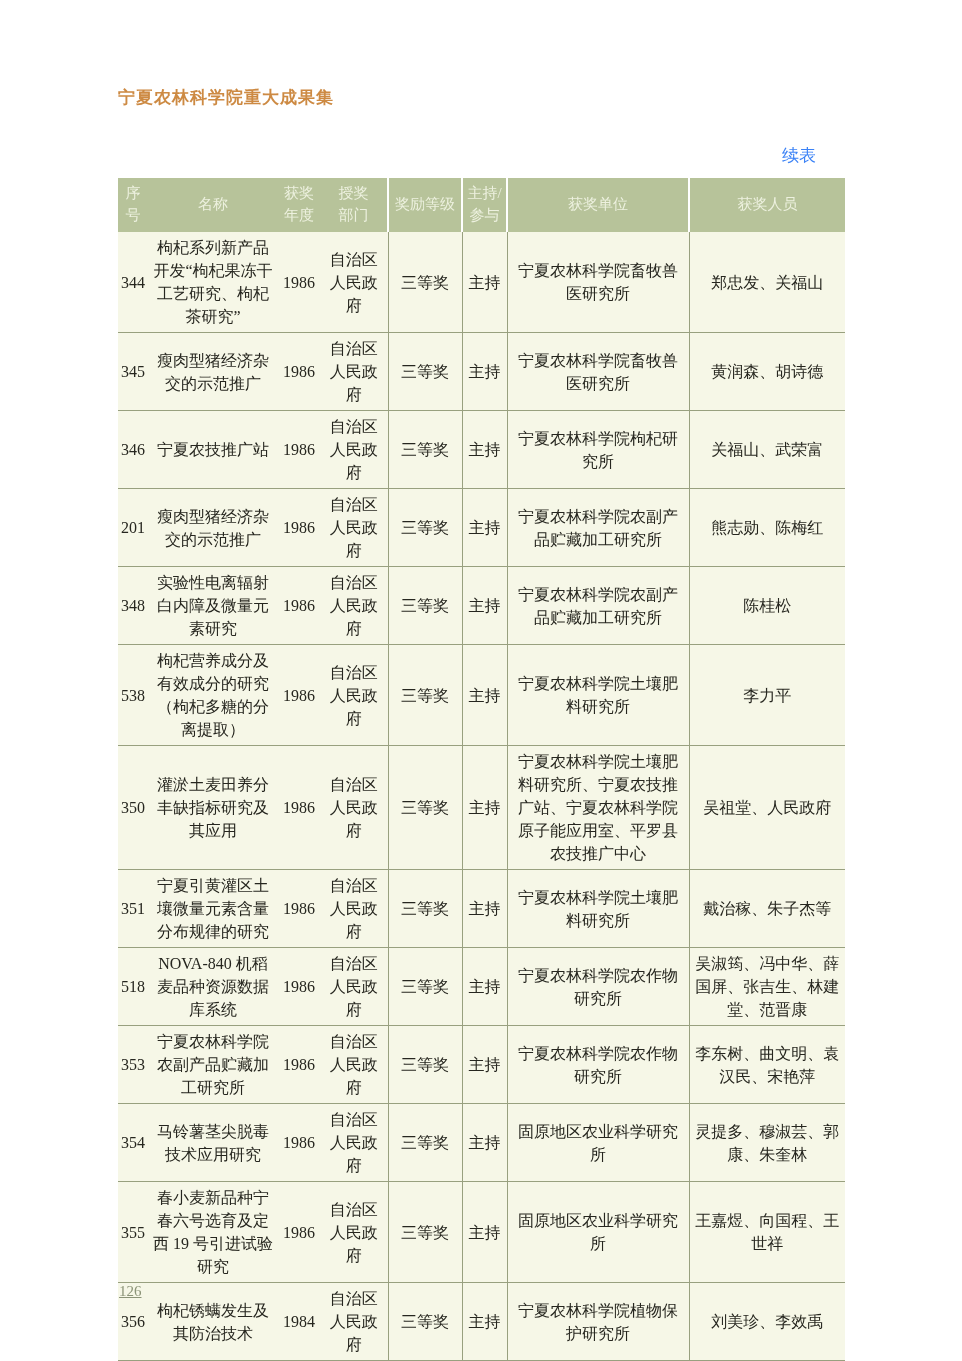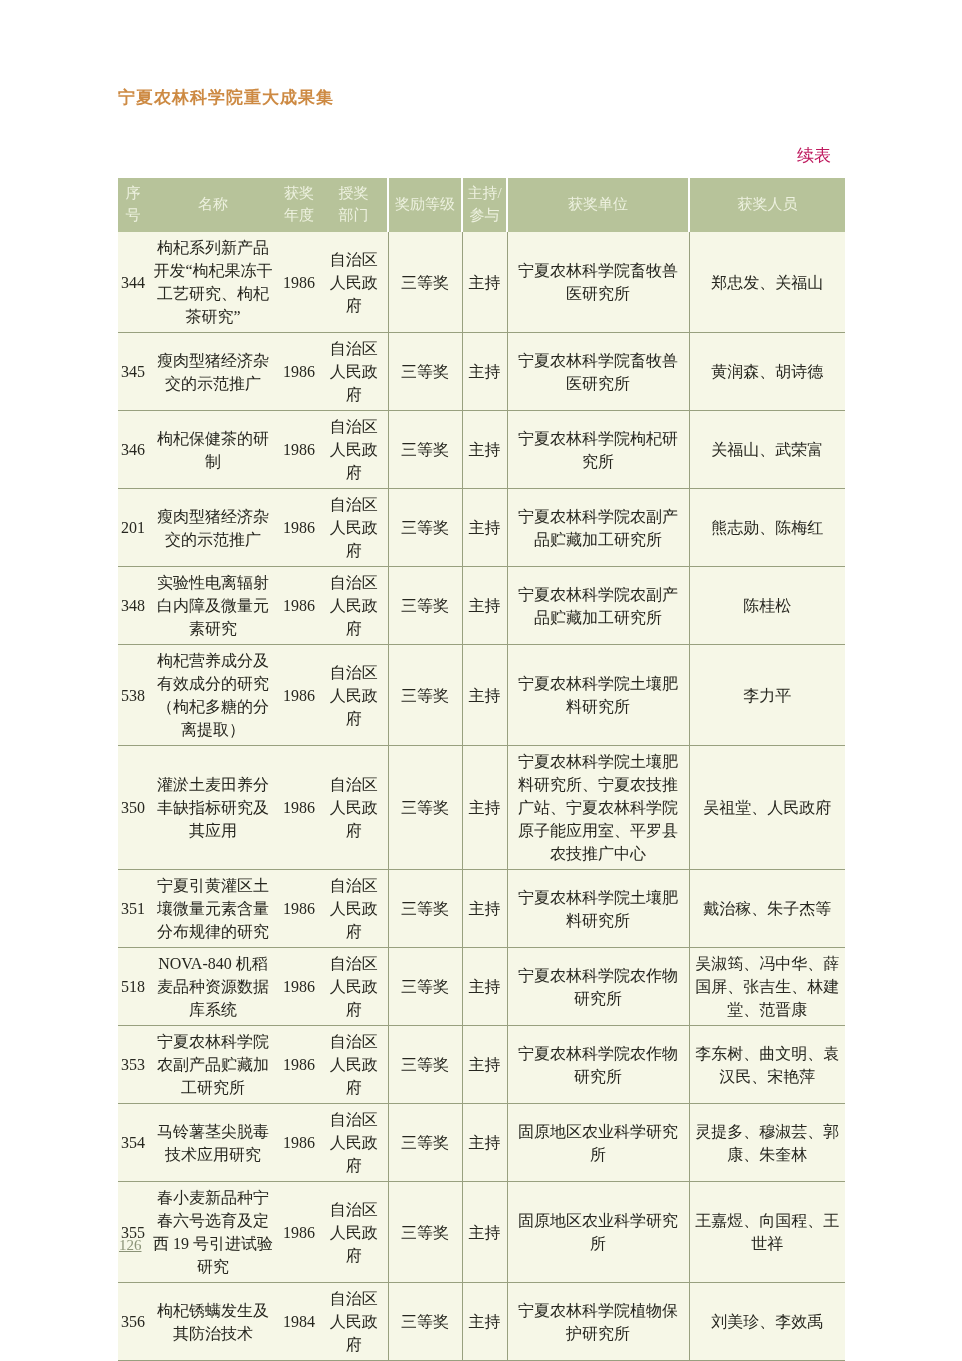--- a/index.html
+++ b/index.html
@@ -17,23 +17,23 @@
     top: 86px;
     font-family: "Liberation Sans", "DejaVu Sans", sans-serif;
     font-weight: bold;
     font-size: 17px;
     letter-spacing: 1px;
     color: #cd8a43;
   }
   .continued-label {
     position: absolute;
     top: 144px;
-    right: 131px;
+    right: 146px;
     font-size: 17px;
-    color: #be185d;
+    color: #3b82f6;
   }
   table.awards {
     position: absolute;
     left: 118px;
     top: 178px;
     width: 727px;
     border-collapse: collapse;
     table-layout: fixed;
   }
   col.c-no     { width: 30px; }
@@ -70,21 +70,21 @@
     vertical-align: middle;
     padding: 4px 3px;
     white-space: pre-line;
     overflow-wrap: break-word;
   }
   tbody td.vsep { border-left: 1px solid #98a07f; }
 
   .page-number {
     position: absolute;
     left: 119px;
-    top: 1237px;
+    top: 1283px;
     font-size: 15px;
     color: #8b9377;
     text-decoration: underline;
   }
 </style>
 </head>
 <body>
 
 <div class="page">
 
@@ -137,21 +137,21 @@
           <td>1986</td>
           <td>自治区
 人民政府</td>
           <td class="vsep">三等奖</td>
           <td class="vsep">主持</td>
           <td class="vsep">宁夏农林科学院畜牧兽医研究所</td>
           <td class="vsep">黄润森、胡诗德</td>
         </tr>
         <tr>
           <td>346</td>
-          <td>枸杞保健茶的研制</td>
+          <td>宁夏农技推广站</td>
           <td>1986</td>
           <td>自治区
 人民政府</td>
           <td class="vsep">三等奖</td>
           <td class="vsep">主持</td>
           <td class="vsep">宁夏农林科学院枸杞研究所</td>
           <td class="vsep">关福山、武荣富</td>
         </tr>
         <tr>
           <td>201</td>

